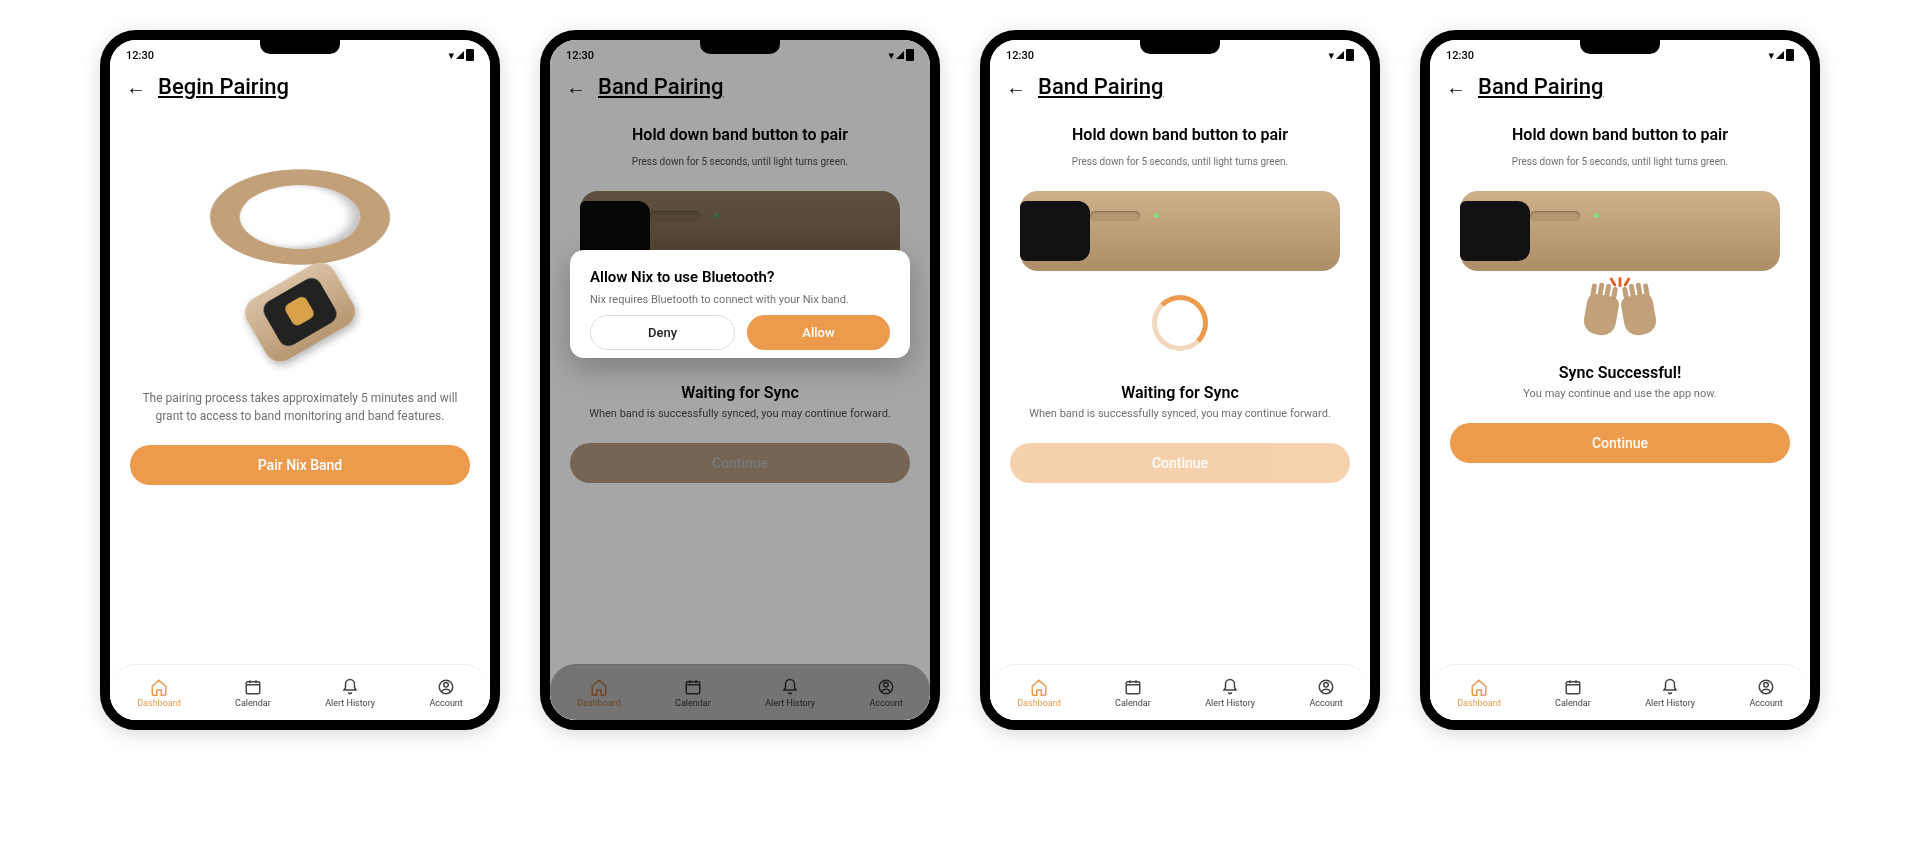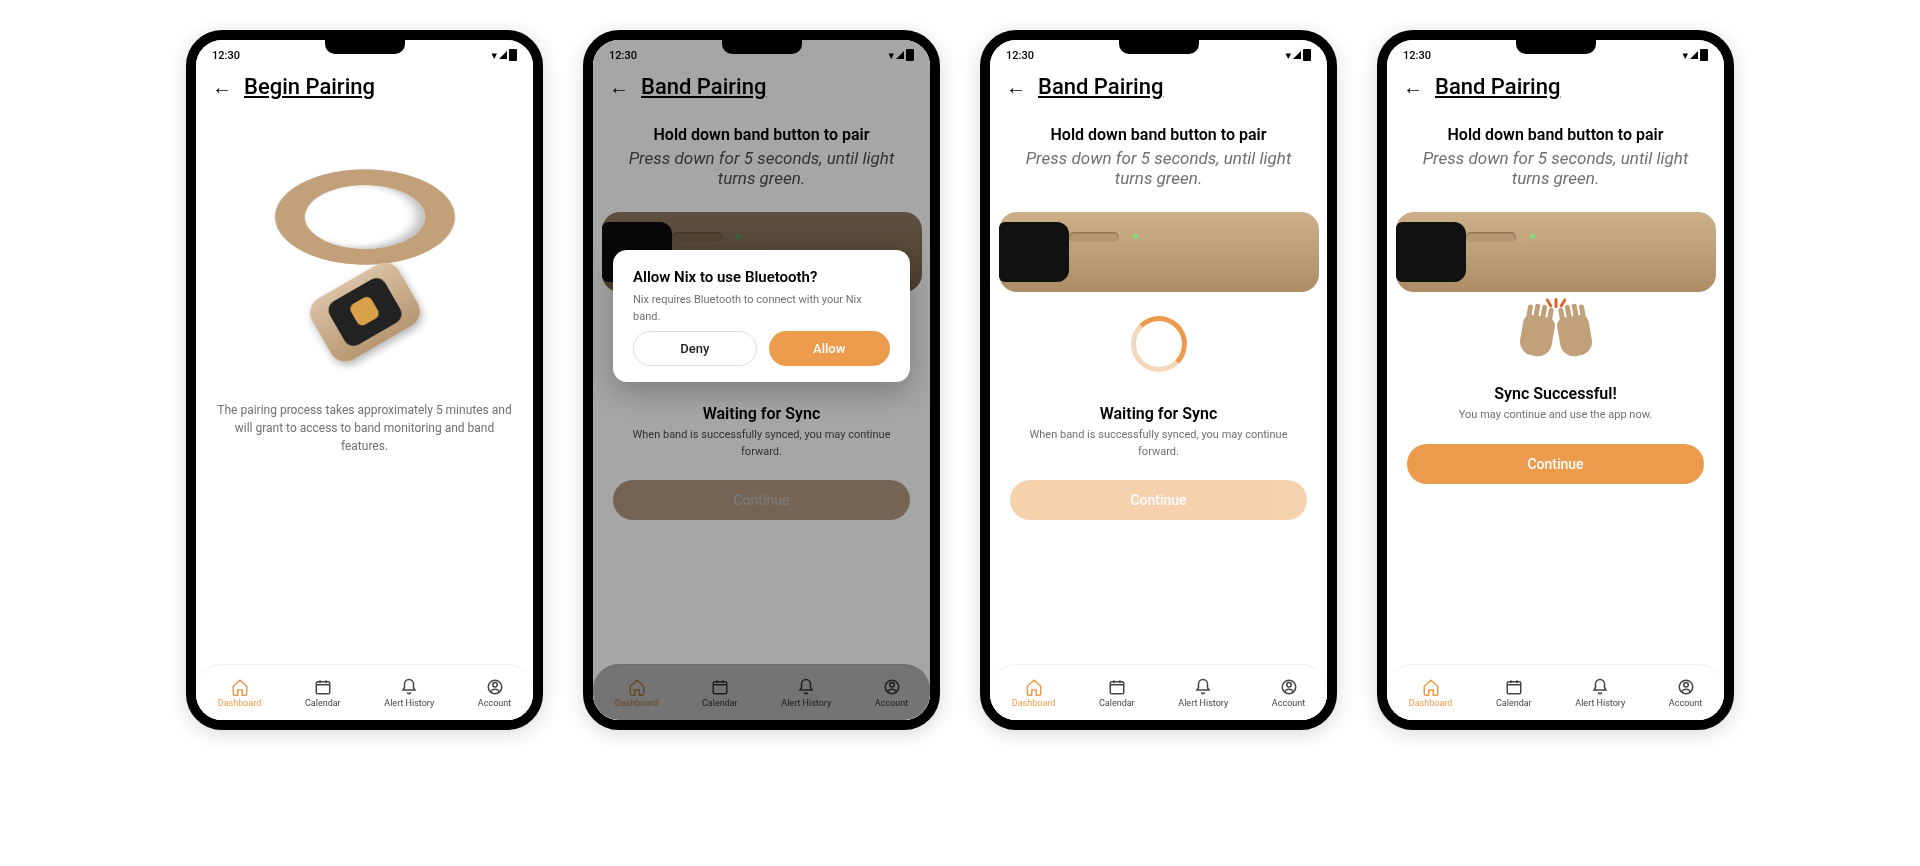--- a/index.html
+++ b/index.html
@@ -5,55 +5,55 @@
   :root{
     --orange:#EC9B4D;
     --orange-light:#F6C89C;
     --text:#111;
     --sub:#707070;
     --bg:#f4f4f4;
     --tan:#C2A07A;
   }
   *{box-sizing:border-box;font-family:-apple-system,BlinkMacSystemFont,"Segoe UI",Roboto,Helvetica,Arial,sans-serif;}
   body{margin:0;background:#fff;display:flex;gap:40px;padding:30px 60px;align-items:flex-start;justify-content:center;}
-  .phone{width:357px;height:700px;border:10px solid #000;border-radius:36px;position:relative;overflow:hidden;box-shadow:0 4px 20px rgba(0,0,0,.15);background:#fff;}
+  .phone{width:400px;height:700px;border:10px solid #000;border-radius:36px;position:relative;overflow:hidden;box-shadow:0 4px 20px rgba(0,0,0,.15);background:#fff;}
   .phone::before{content:"";position:absolute;top:-2px;left:50%;transform:translateX(-50%);width:80px;height:16px;background:#000;border-radius:0 0 10px 10px;z-index:5;}
   .screen{position:absolute;inset:0;display:flex;flex-direction:column;background:#fff;}
   .statusbar{height:26px;display:flex;justify-content:space-between;align-items:center;padding:4px 16px 0;font-size:11px;font-weight:500;}
   .status-icons{display:flex;gap:2px;align-items:center;}
   .tri{width:0;height:0;border-left:8px solid transparent;border-bottom:8px solid #000;}
   .bat{width:8px;height:12px;background:#000;border-radius:1px;}
   .header{display:flex;align-items:center;gap:12px;padding:8px 16px;}
   .back{font-size:20px;line-height:1;}
   .title{font-size:22px;font-weight:500;text-decoration:underline;}
   .content{flex:1;display:flex;flex-direction:column;align-items:center;padding:10px 20px 0;position:relative;overflow:hidden;}
   .band-ring{width:200px;height:260px;position:relative;margin-top:10px;}
   .ring{position:absolute;width:180px;height:180px;border:30px solid var(--tan);border-radius:50%;top:0;left:10px;transform:rotateX(58deg) rotateZ(-30deg);box-shadow:inset -6px -6px 12px rgba(0,0,0,.25);}
   .module{position:absolute;width:100px;height:70px;background:linear-gradient(#d9c1a4,#b89771);border-radius:16px;bottom:40px;left:50px;transform:rotate(-30deg);box-shadow:0 4px 8px rgba(0,0,0,.3);}
   .module::after{content:"";position:absolute;inset:10px 18px;background:#222;border-radius:10px;}
   .chip{position:absolute;width:24px;height:24px;background:#d9a24a;border-radius:6px;top:22px;left:38px;z-index:2;}
-  .desc{font-size:12px;color:var(--sub);text-align:center;line-height:1.5;margin-top:14px;}
+  .desc{font-size:12px;color:var(--sub);text-align:center;line-height:1.5;margin-top:2px;}
   .bigbtn{margin:20px 0;width:100%;padding:12px;border:none;border-radius:22px;background:var(--orange);color:#fff;font-size:14px;font-weight:500;}
   .bigbtn.disabled{background:#F6CDA6;opacity:.9;}
   .navbar{height:56px;border-top:1px solid #eee;display:flex;justify-content:space-around;align-items:center;background:#fff;border-radius:26px;}
   .nav-item{display:flex;flex-direction:column;align-items:center;gap:2px;font-size:9px;color:#444;}
   .nav-item.active{color:var(--orange);}
   .nav-icon{width:18px;height:18px;}
   .subhead{font-size:16px;font-weight:600;text-align:center;margin-top:8px;}
-  .subhead2{font-size:17px;color:var(--sub);text-align:center;margin-top:4px;font-style:italic;}
+  .subhead2{font-size:10px;color:var(--sub);text-align:center;margin-top:12px;}
   .band-side{width:320px;height:80px;position:relative;margin:24px -20px 0;}
   .band-body{position:absolute;inset:0;background:linear-gradient(#cdb08a,#ad8d66);border-radius:18px;}
   .band-end{position:absolute;left:0;top:10px;width:70px;height:60px;background:#111;border-radius:6px 12px 12px 6px;}
   .band-btn{position:absolute;left:70px;top:20px;width:50px;height:10px;background:#b59770;border-radius:5px;box-shadow:inset 0 1px 2px rgba(0,0,0,.3);}
   .dot{position:absolute;left:134px;top:22px;width:5px;height:5px;border-radius:50%;background:#7de07d;}
   .spinner{width:56px;height:56px;border:5px solid #F2D9BE;border-top-color:var(--orange);border-right-color:var(--orange);border-radius:50%;margin:24px 0 8px;}
   .status-title{font-size:16px;font-weight:600;margin-top:24px;}
   .status-sub{font-size:11px;color:var(--sub);text-align:center;margin-top:4px;line-height:1.5;}
   .overlay{position:absolute;inset:0;background:rgba(0,0,0,.35);z-index:10;}
-  .modal{position:absolute;top:210px;left:20px;right:20px;background:#fff;border-radius:14px;padding:18px 20px 16px;z-index:20;box-shadow:0 10px 30px rgba(0,0,0,.25);}
+  .modal{position:absolute;top:210px;left:20px;right:20px;background:#fff;border-radius:14px;padding:18px 20px 8px;z-index:20;box-shadow:0 10px 30px rgba(0,0,0,.25);}
   .modal h3{margin:0 0 6px;font-size:15px;font-weight:600;}
   .modal p{margin:0 0 6px;font-size:11px;color:var(--sub);line-height:1.5;}
   .modal-btns{display:flex;gap:12px;}
   .mbtn{flex:1;padding:9px 0;border-radius:20px;font-size:13px;font-weight:500;border:none;}
   .deny{background:#fff;border:1px solid #ddd;color:#222;}
   .allow{background:var(--orange);color:#fff;}
   .hands{display:flex;gap:6px;margin:24px 0 4px;position:relative;}
   .hand{width:32px;height:40px;background:var(--tan);border-radius:8px 8px 14px 14px;position:relative;}
   .hand::before{content:"";position:absolute;top:-10px;left:4px;width:5px;height:14px;background:var(--tan);border-radius:3px;box-shadow:7px -2px 0 var(--tan),14px -2px 0 var(--tan),21px 0 0 var(--tan);}
   .sparks{position:absolute;top:-18px;left:50%;transform:translateX(-50%);display:flex;gap:4px;}
@@ -81,20 +81,21 @@
       <span class="title">Begin Pairing</span>
     </div>
     <div class="content">
       <div class="band-ring">
         <div class="ring"></div>
         <div class="module">
             <div class="chip"></div>
           </div>
       </div>
       <div class="desc">The pairing process takes approximately 5 minutes and will grant to access to band monitoring and band features.</div>
+      <button class="bigbtn">Pair Nix Band</button>
     </div>
     <div class="navbar">
       <div class="nav-item active">
         <svg class="nav-icon" viewBox="0 0 24 24" fill="none" stroke="currentColor" stroke-width="2">
             <path d="M3 11l9-8 9 8v10a2 2 0 01-2 2h-4v-7h-6v7H5a2 2 0 01-2-2z"></path>
           </svg>
         <span>Dashboard</span>
       </div>
       <div class="nav-item">
         <svg class="nav-icon" viewBox="0 0 24 24" fill="none" stroke="currentColor" stroke-width="2">

